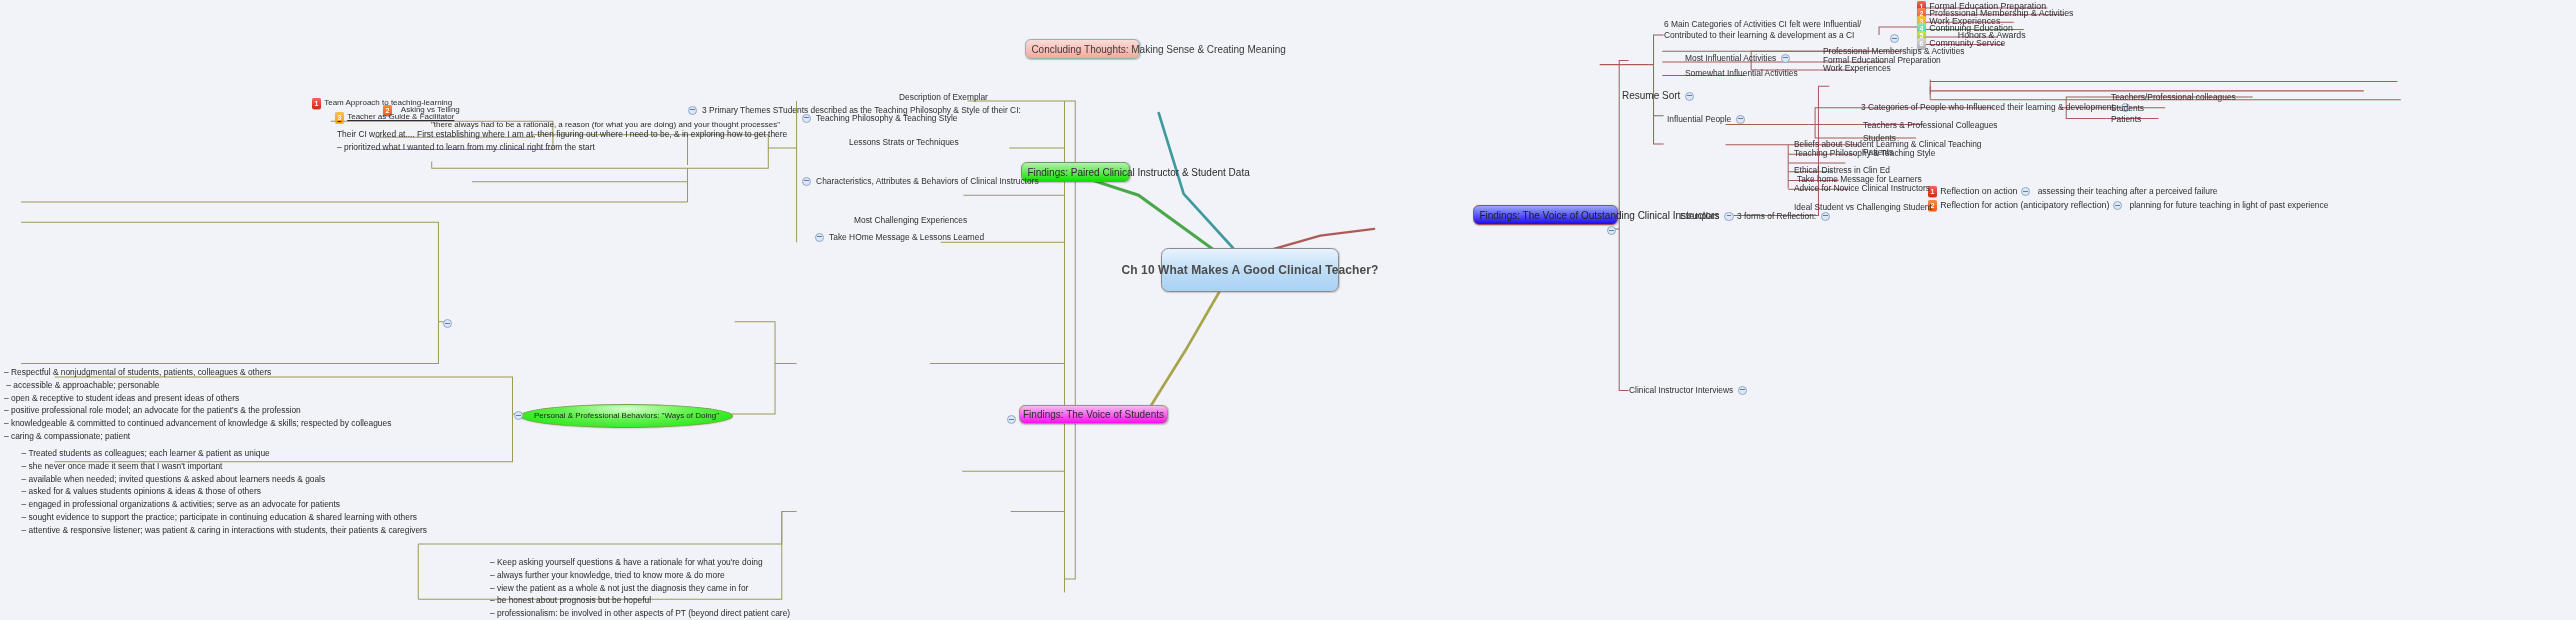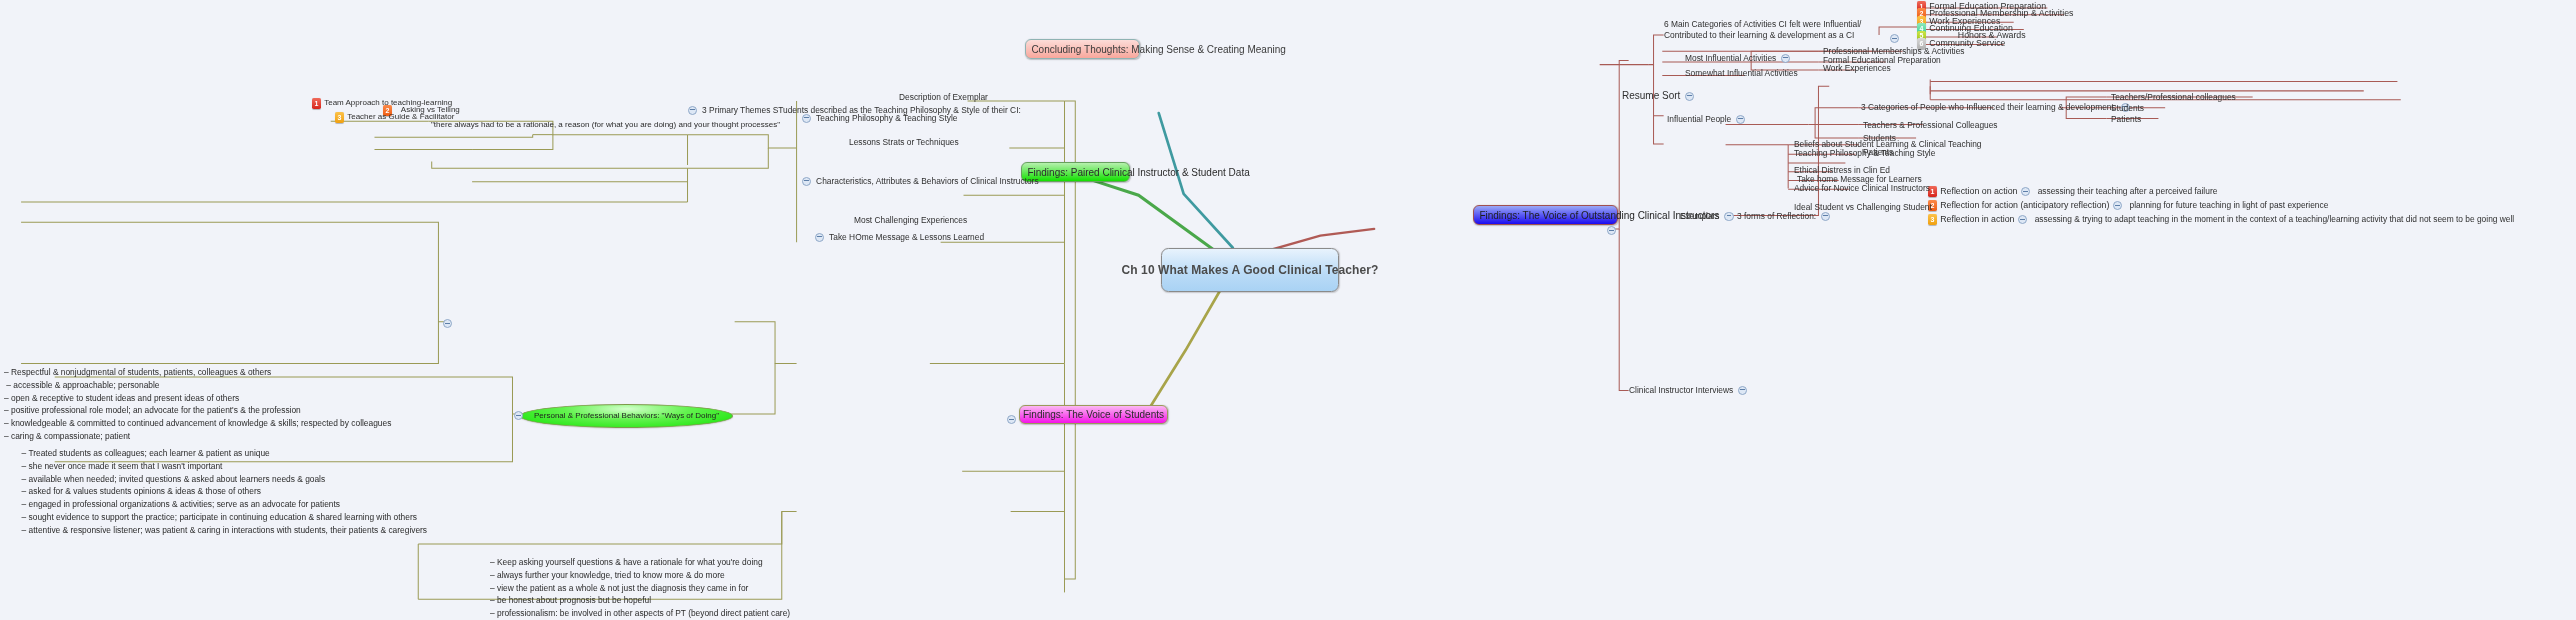--- a/index.html
+++ b/index.html
@@ -291,26 +291,20 @@
     <span>Reflection on action</span>
     <span class="tog"></span>
     <span class="desc" style="margin-left:4px;">assessing their teaching after a perceived failure</span>
   </div>
   <div class="node numrow" style="left:1928px;top:200px;">
     <span class="badge b2">2</span>
     <span>Reflection for action (anticipatory reflection)</span>
     <span class="tog"></span>
     <span class="desc" style="margin-left:4px;">planning for future teaching in light of past experience</span>
   </div>
-  <div class="node numrow" style="left:1928px;top:214px;">
-    <span class="badge b3">3</span>
-    <span>Reflection in action</span>
-    <span class="tog"></span>
-    <span class="desc" style="margin-left:4px;">assessing &amp; trying to adapt teaching in the moment in the context of a teaching/learning activity that did not seem to be going well</span>
-  </div>
 
   <div class="node rowflex topic xs" style="left:1667px;top:114px;">
     <span>Influential People</span>
     <span class="tog"></span>
   </div>
   <div class="node rowflex topic xs" style="left:1861px;top:102px;">
     <span>3 Categories of People who Influenced their learning &amp; development:</span>
     <span class="tog"></span>
   </div>
   <div class="node topic xs" style="left:2111px;top:92px;">Teachers/Professional colleagues</div>
@@ -355,26 +349,28 @@
   </div>
 
   <div class="node numrow xs" style="left:312px;top:98px;font-size:8px;">
     <span class="badge b1">1</span>
     <span>Team Approach to teaching-learning</span>
   </div>
   <div class="node numrow xs" style="left:383px;top:105px;font-size:8px;gap:9px;">
     <span class="badge b2">2</span>
     <span>Asking vs Telling</span>
   </div>
-  <div class="node numrow xs" style="left:335px;top:112px;font-size:8px;">
+  <div class="node numrow xs" style="left:335px;top:112px;font-size:8px;text-decoration:underline;">
     <span class="badge b3">3</span>
     <span>Teacher as Guide &amp; Facilitator</span>
   </div>
 
   <div class="node quote" style="left:431px;top:120px;">"there always had to be a rationale, a reason (for what you are doing) and your thought processes"</div>
+  <div class="node bullets" style="left:337px;top:128px;">Their CI worked at.... First establishing where I am at, then figuring out where I need to be, &amp; in exploring how to get there
+– prioritized what I wanted to learn from my clinical right from the start</div>
 
   <span class="tog togabs" style="left:443px;top:319px;"></span>
 
   <div class="node oval" style="left:520px;top:404px;width:211px;height:21.6px;">Personal &amp; Professional Behaviors:  "Ways of Doing"</div>
   <span class="tog togabs" style="left:514px;top:411px;"></span>
 
   <div class="node bullets" style="left:4px;top:366px;">– Respectful &amp; nonjudgmental of students, patients, colleagues &amp; others
  – accessible &amp; approachable; personable
 – open &amp; receptive to student ideas and present ideas of others
 – positive professional role model; an advocate for the patient's &amp; the profession

